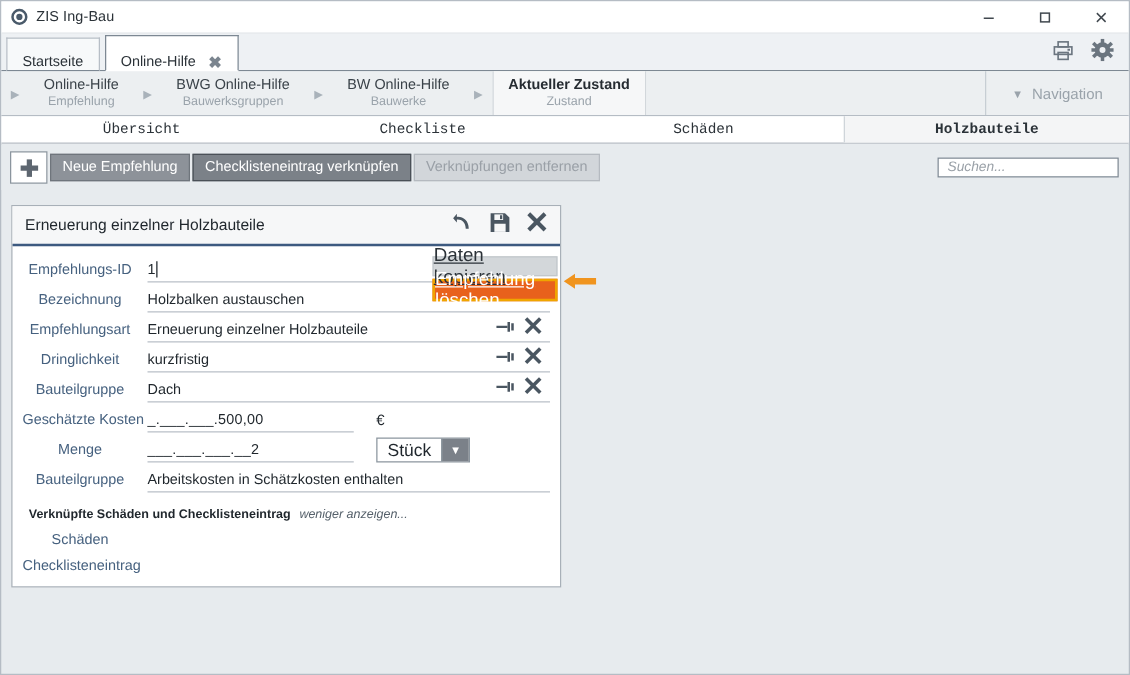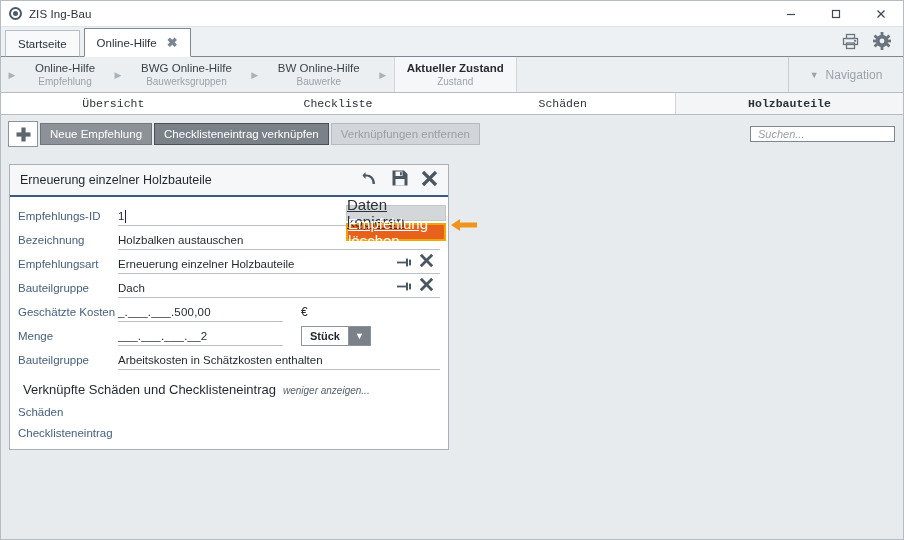--- a/index.html
+++ b/index.html
@@ -50,21 +50,21 @@
   
   .tabstrip {
     position: absolute; top: 26px; left: 0; right: 0; height: 30px;
     background: #eef1f4;
     border-bottom: 1px solid #7d8893;
     display: flex; align-items: flex-end;
   }
   .tab {
     height: 27px; margin-left: 4px;
     padding: 0 12px;
-    display: flex; align-items: center;
+    display: flex; align-items: flex-end;
     font-size: 11.5px; color: #2b3238;
     background: #f7f9fa;
     border: 1px solid #b7bec6;
     border-bottom: 1px solid #7d8893;
     position: relative; top: 1px;
   }
   .tab.active {
     background: #ffffff;
     border: 1px solid #7d8893;
     border-bottom: 1px solid #ffffff;
@@ -172,21 +172,21 @@
   }
   .card-title { font-size: 12.5px; color: #1f262c; }
   .card-head-icons { margin-left: auto; display: flex; align-items: center; gap: 13px; color: #4a5661; }
 
   .card-body { padding: 8px 0 6px 0; }
   .frow {
     display: flex; align-items: center;
     height: 22px; margin-bottom: 2px; padding-left: 8px;
   }
   .flabel {
-    width: 100px; text-align: left; padding-right: 8px;
+    width: 100px; text-align: center; padding-right: 8px;
     font-size: 11.5px; color: #46617f;
     white-space: nowrap;
   }
   .fval {
     flex: 1; position: relative;
     font-size: 11.5px; color: #1f262c;
     border-bottom: 1px solid #b9c0c7;
     height: 20px; line-height: 20px;
     padding-right: 6px; margin-right: 8px;
     display: flex; align-items: center;
@@ -199,32 +199,32 @@
   }
   .row-icons { display: flex; align-items: center; gap: 7px; padding-left: 6px; color: #4a5661; }
   .mask { font-family: "Liberation Sans", sans-serif; letter-spacing: .2px; }
   .euro { font-size: 12px; color: #1f262c; margin-left: 10px; }
 
   .unitsel {
     margin-left: 10px;
     display: flex; align-items: stretch;
     height: 20px; border: 1px solid #8b959e; background: #ffffff;
   }
-  .unitsel .lbl { font-size: 11px; color: #1f262c; padding: 0 8px; display:flex; align-items:center;font-weight:bold; }
+  .unitsel .lbl { font-size: 14px; color: #1f262c; padding: 0 8px; display:flex; align-items:center; }
   .unitsel .arw {
     width: 22px; background: #7b8189; color: #ffffff;
     display: flex; align-items: center; justify-content: center; font-size: 9px;
     border-left: 1px solid #8b959e;
   }
 
   .linked-head {
     display: flex; align-items: baseline;
     padding: 9px 0 4px 13px; gap: 7px;
   }
-  .linked-head .t1 { font-size: 13px; font-weight: normal; color: #1f262c; }
+  .linked-head .t1 { font-size: 10px; font-weight: bold; color: #1f262c; }
   .linked-head .t2 { font-size: 10px; font-style: italic; color: #55606a; }
   .linkrow { padding-left: 8px; height: 21px; display: flex; align-items: center; }
   .linkrow .flabel { color: #46617f; }
 
   
   .sidebtns { position: absolute; top: 204px; left: 345px; width: 100px; }
   .sbtn {
     height: 16px; font-size: 15px;
     display: flex; align-items: center; justify-content: center;
     background: #d3d7da; color: #2b3238; border: 1px solid #c2c7cb; text-decoration: underline;
@@ -434,20 +434,41 @@
             <span>
               <svg width="15" height="15" viewBox="0 0 15 15">
                 <line x1="1.8" y1="1.8" x2="13.2" y2="13.2" stroke="#4a5661" stroke-width="2.8"></line>
                 <line x1="13.2" y1="1.8" x2="1.8" y2="13.2" stroke="#4a5661" stroke-width="2.8"></line>
               </svg>
             </span>
           </span>
         </div>
       </div>
 
+      <div class="frow">
+        <div class="flabel">Dringlichkeit</div>
+        <div class="fval">
+          <span class="txt">kurzfristig</span>
+          <span class="row-icons">
+            <span>
+              <svg width="15" height="11" viewBox="0 0 15 11">
+                <rect x="0" y="4.6" width="9" height="1.8" fill="#4a5661"></rect>
+                <rect x="9" y="1.6" width="2" height="7.8" fill="#4a5661"></rect>
+                <rect x="12" y="2.6" width="2" height="5.8" fill="#4a5661"></rect>
+              </svg>
+            </span>
+            <span>
+              <svg width="15" height="15" viewBox="0 0 15 15">
+                <line x1="1.8" y1="1.8" x2="13.2" y2="13.2" stroke="#4a5661" stroke-width="2.8"></line>
+                <line x1="13.2" y1="1.8" x2="1.8" y2="13.2" stroke="#4a5661" stroke-width="2.8"></line>
+              </svg>
+            </span>
+          </span>
+        </div>
+      </div>
 
       <div class="frow">
         <div class="flabel">Bauteilgruppe</div>
         <div class="fval">
           <span class="txt">Dach</span>
           <span class="row-icons">
             <span>
               <svg width="15" height="11" viewBox="0 0 15 11">
                 <rect x="0" y="4.6" width="9" height="1.8" fill="#4a5661"></rect>
                 <rect x="9" y="1.6" width="2" height="7.8" fill="#4a5661"></rect>

